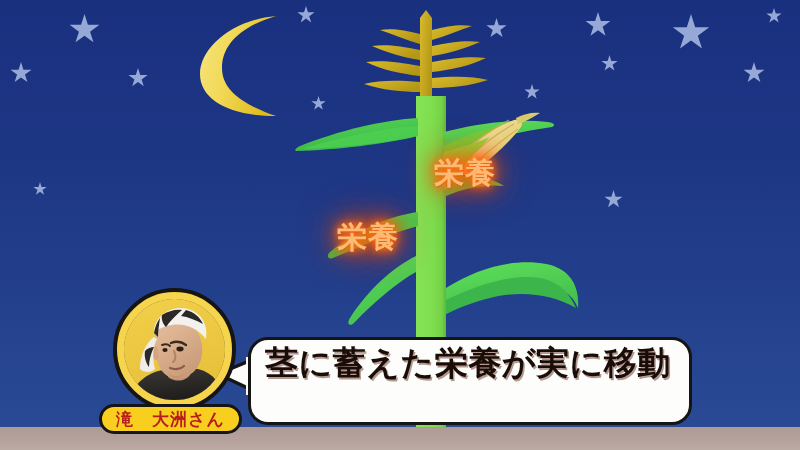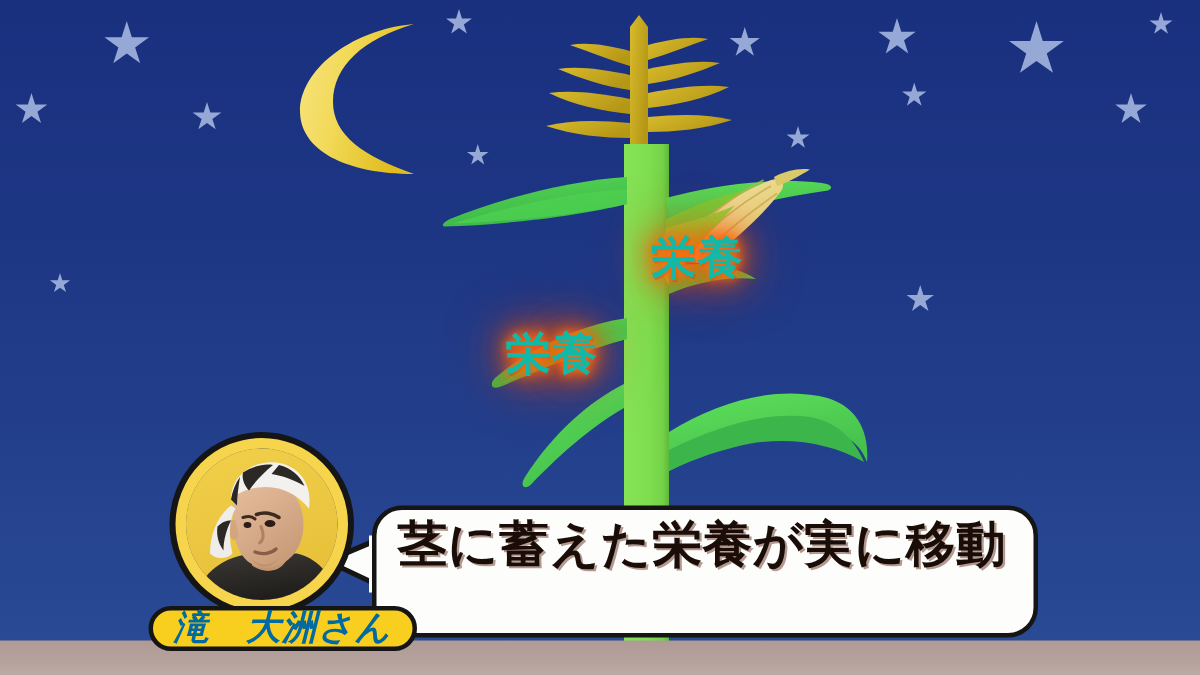--- a/index.html
+++ b/index.html
@@ -51,21 +51,21 @@
   
   .plant-layer {
     position: absolute;
     left: 0; top: 0;
     width: 800px; height: 450px;
   }
 
   
   .nutrient {
     position: absolute;
-    color: #14b8a6;
+    color: #fdba74;
     font-weight: bold;
     font-size: 30px;
     letter-spacing: 1px;
     line-height: 1;
     white-space: nowrap;
     text-shadow:
       0 0 6px #ff6a12,
       0 0 12px #ff6a12,
       0 0 20px #ff5500,
       0 0 30px #f24d00,
@@ -134,27 +134,26 @@
     padding: 0 14px;
     background: #f9cf1f;
     border: 3px solid #151515;
     border-radius: 15px;
     box-sizing: border-box;
     display: flex;
     align-items: center;
     z-index: 25;
   }
   .nametag-text {
-    color: #0369a1;
+    color: #b91c1c;
     font-weight: bold;
-    font-size: 23px;
+    font-size: 17px;
     line-height: 1;
     white-space: nowrap;
     letter-spacing: 1px;
-    font-style: italic;
   }
 </style>
 </head>
 <body>
 
 <div id="stage">
 
   <div class="sky"></div>
 
   <div id="stars-layer">

